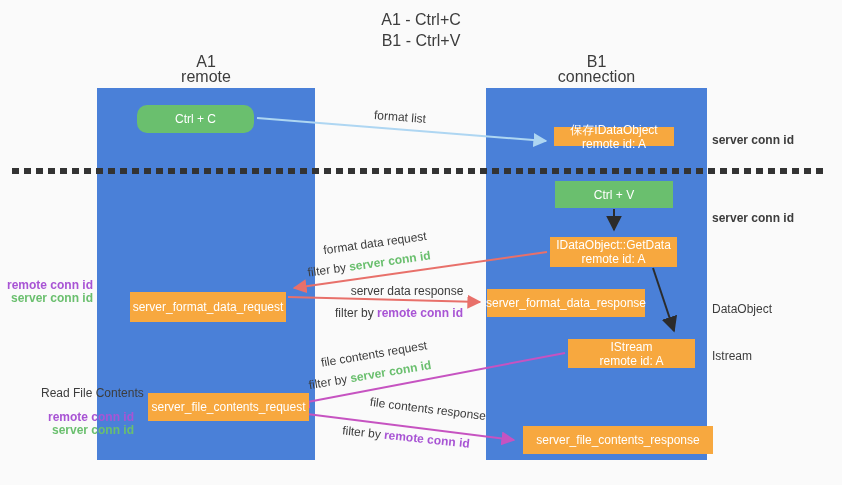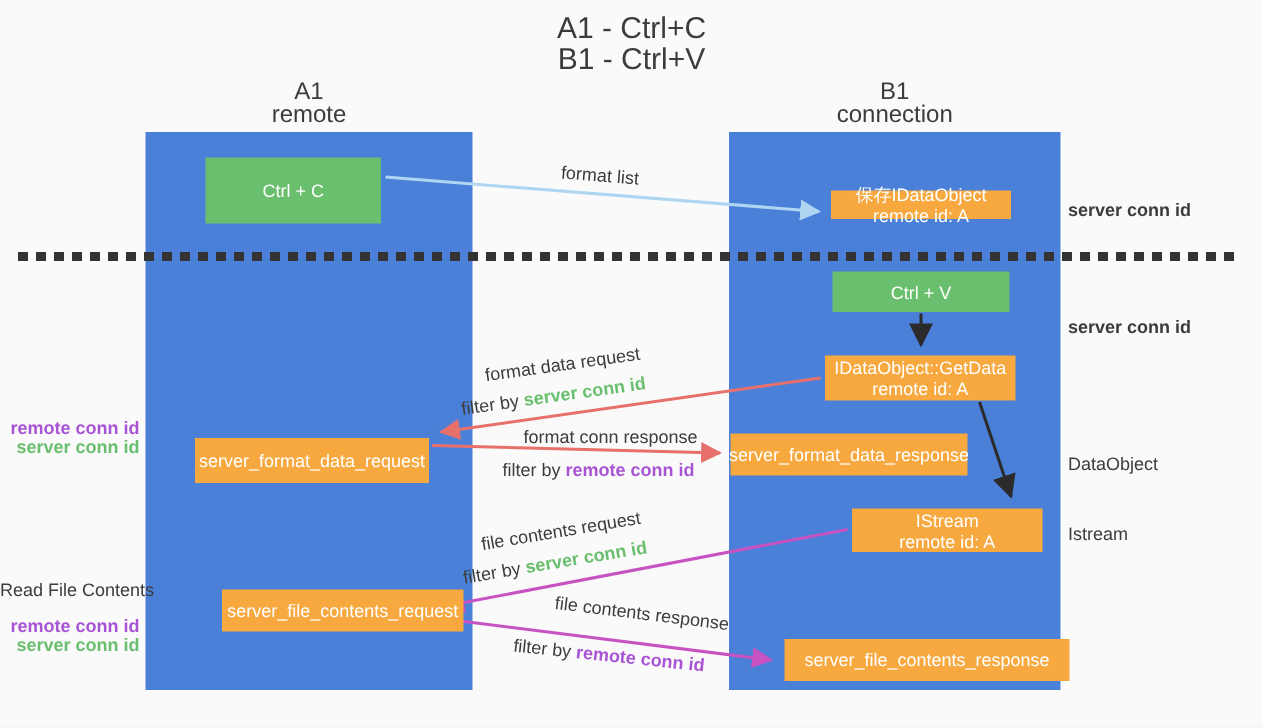--- a/index.html
+++ b/index.html
@@ -3,41 +3,41 @@
 <meta charset="utf-8">
 <style>
   * { margin:0; padding:0; box-sizing:border-box; }
   body { background:#e8e8e8; font-family:"Liberation Sans", sans-serif; }
   .canvas {
     position:relative; width:842px; height:485px; background:#fafafa;
     overflow:hidden; font-family:"Liberation Sans", sans-serif;
   }
   .title {
     position:absolute; top:9px; left:0; right:0; text-align:center;
-    font-size:20px; line-height:21px; color:#3c3c3c;
+    font-size:16px; line-height:21px; color:#3c3c3c;
   }
   .col-header { position:absolute; text-align:center; font-size:16px; line-height:15px; color:#3c3c3c; }
   .col-header.a { left:97px; top:54px; width:218px; }
   .col-header.b { left:486px; top:54px; width:221px; }
   .col { position:absolute; top:88px; height:372px; background:#4a80d8; z-index:1; }
   .col.a { left:97px; width:218px; }
   .col.b { left:486px; width:221px; }
   .divider {
     position:absolute; left:12px; top:168px; width:812px; height:6px; z-index:2;
     background:repeating-linear-gradient(90deg,#333 0 7px,transparent 7px 12px);
   }
   svg.arrows { position:absolute; left:0; top:0; z-index:3; pointer-events:none; }
   .node {
     position:absolute; z-index:4; display:flex; flex-direction:column;
     align-items:center; justify-content:center; text-align:center;
     color:#fff; font-size:12px; line-height:14px; white-space:nowrap;
   }
   .node.green { background:#6abf6e; }
   .node.orange { background:#f7a83f; }
-  #ctrl-c          { left:137px; top:105px; width:117px; height:44px; }
+  #ctrl-c          { left:137px; top:105px; width:117px; height:28px;border-radius:10px; }
   #save-dataobject { left:554px; top:127px; width:120px; height:19px; }
   #ctrl-v          { left:555px; top:181px; width:118px; height:27px; }
   #getdata         { left:550px; top:237px; width:127px; height:30px; }
   #format-request  { left:130px; top:292px; width:156px; height:30px; }
   #format-response { left:487px; top:289px; width:158px; height:28px; }
   #istream-node    { left:568px; top:339px; width:127px; height:29px; }
   #file-request    { left:128px; top:393px; width:161px; height:28px;margin-left:20px; }
   #file-response   { left:523px; top:426px; width:190px; height:28px; }
   .edge-label {
     position:absolute; z-index:5; font-size:12px; color:#3c3c3c;
@@ -135,40 +135,40 @@
     <div>server_file_contents_response</div>
   </div>
 
   <div class="edge-label" style="left:400px; top:117px; transform:translate(-50%,-50%) rotate(4.5deg);">format list</div>
 
   <div class="edge-label" style="left:375px; top:243px; transform:translate(-50%,-50%) rotate(-8deg);">format data request</div>
   <div class="edge-label" style="left:369px; top:264px; transform:translate(-50%,-50%) rotate(-8deg);">
     <span>filter by </span><span class="key-green">server conn id</span>
   </div>
 
-  <div class="edge-label" style="left:407px; top:291px; transform:translate(-50%,-50%);">format conn response</div>
+  <div class="edge-label" style="left:407px; top:291px; transform:translate(-50%,-50%);">server data response</div>
   <div class="edge-label" style="left:399px; top:313px; transform:translate(-50%,-50%);">
     <span>filter by </span><span class="key-purple">remote conn id</span>
   </div>
 
   <div class="edge-label" style="left:374px; top:354px; transform:translate(-50%,-50%) rotate(-9.5deg);">file contents request</div>
   <div class="edge-label" style="left:370px; top:375px; transform:translate(-50%,-50%) rotate(-9.5deg);">
     <span>filter by </span><span class="key-green">server conn id</span>
   </div>
 
   <div class="edge-label" style="left:428px; top:409px; transform:translate(-50%,-50%) rotate(7deg);">file contents response</div>
   <div class="edge-label" style="left:406px; top:437px; transform:translate(-50%,-50%) rotate(6deg);">
     <span>filter by </span><span class="key-purple">remote conn id</span>
   </div>
 
   <div class="side-label side-left" style="top:279px;">
     <div class="key-purple">remote conn id</div>
     <div class="key-green">server conn id</div>
   </div>
-  <div class="side-label side-left" style="top:387px;">
+  <div class="side-label side-left" style="top:387px;margin-left:41px;">
     <div>Read File Contents</div>
     <div class="key-purple" style="margin-top:11px;">remote conn id</div>
     <div class="key-green">server conn id</div>
   </div>
 
   <div class="side-label key-green" style="left:712px; top:133px;">server conn id</div>
   <div class="side-label key-green" style="left:712px; top:211px;">server conn id</div>
   <div class="side-label" style="left:712px; top:258px;margin-top:44px;">DataObject</div>
   <div class="side-label" style="left:712px; top:349px;">Istream</div>
   <div class="side-label" style="left:716px; top:450px;margin-top:44px;">Write File Contents</div>

